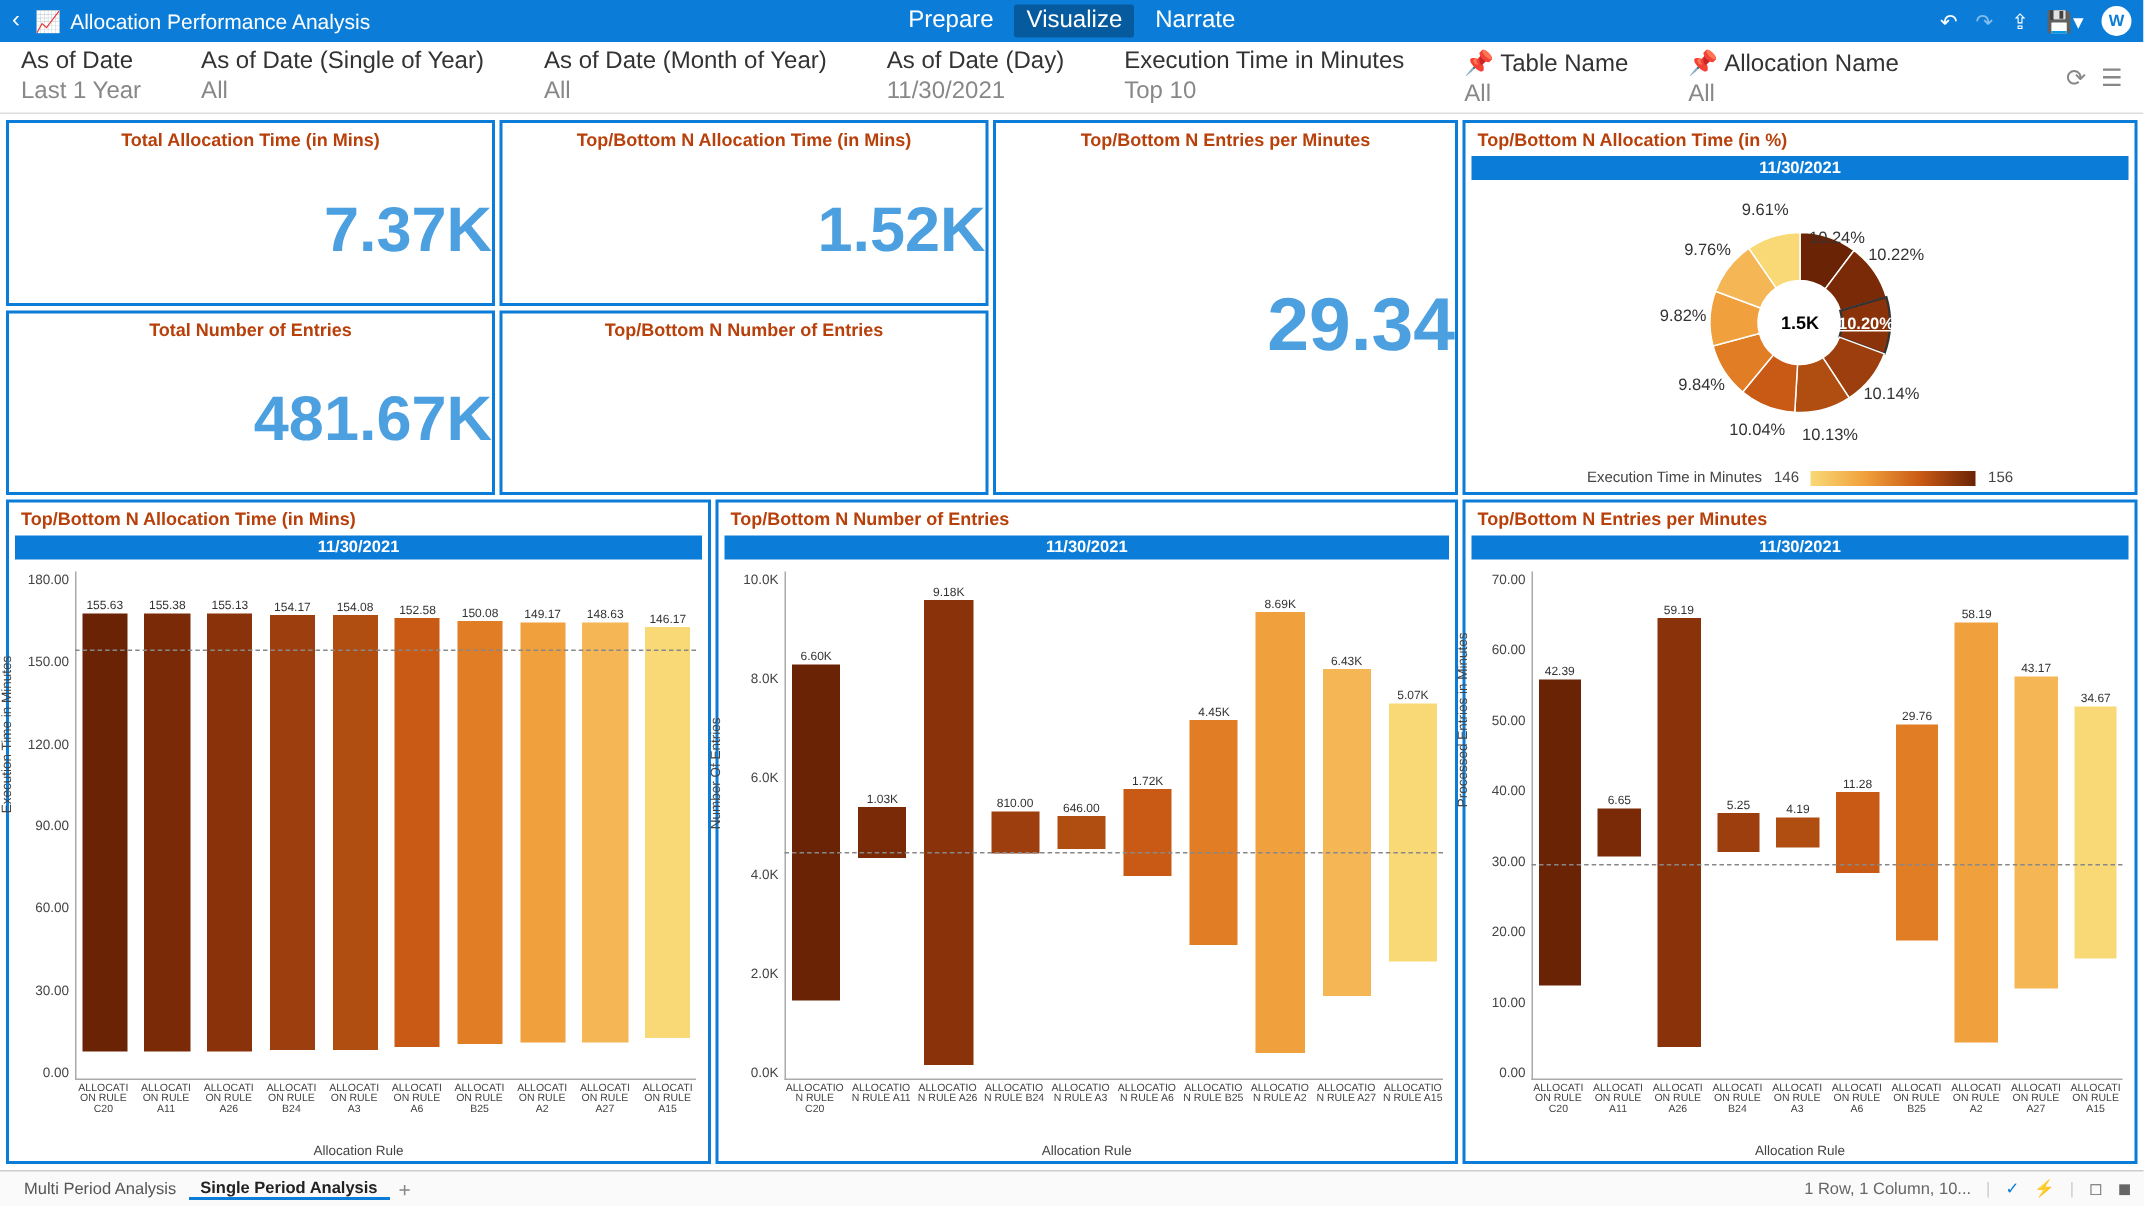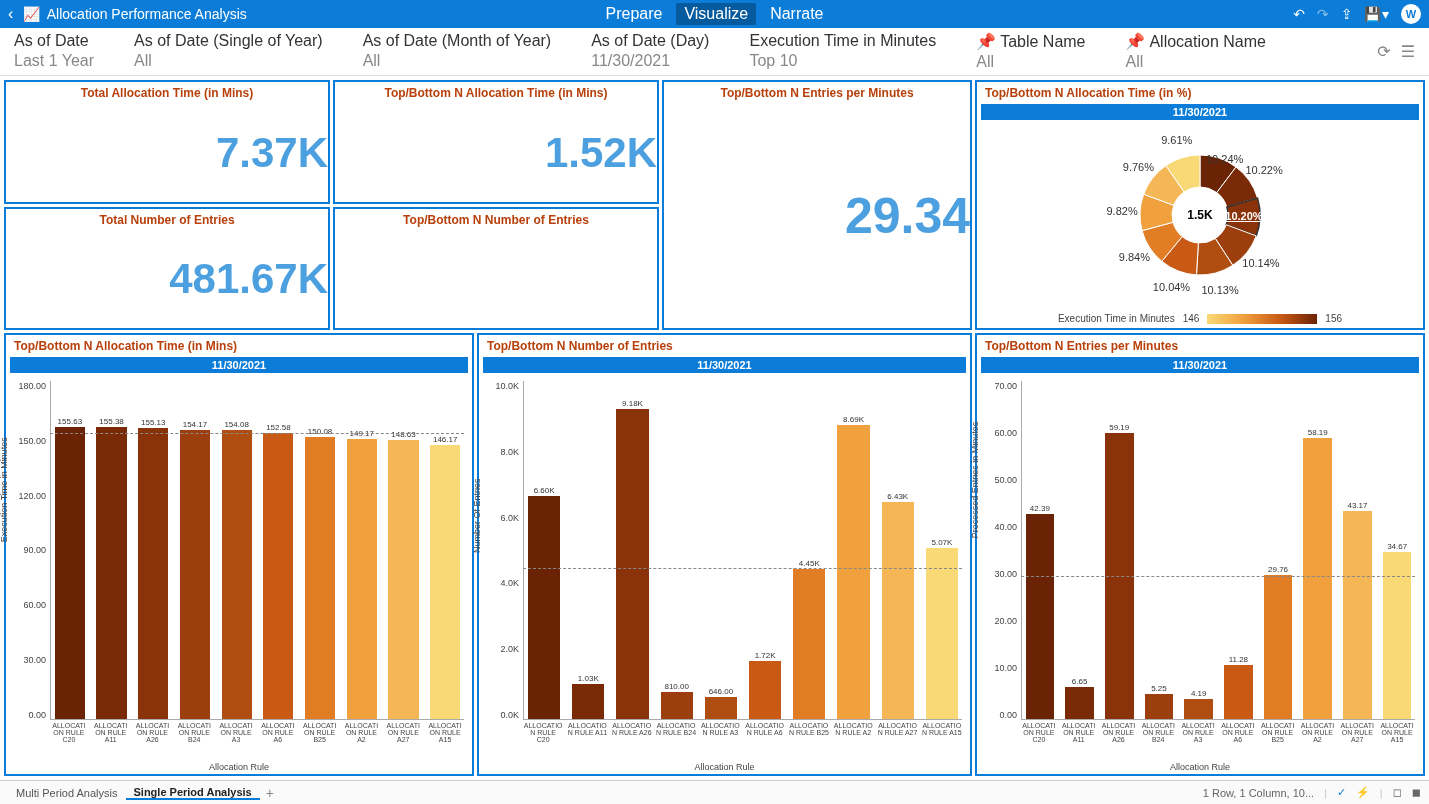--- a/index.html
+++ b/index.html
@@ -24,21 +24,21 @@
   .tile .th{color:#b8400b;font-weight:bold;font-size:12px;padding:4px 8px}
   .tile .sub{background:#0b7dd8;color:#fff;text-align:center;font-size:11px;font-weight:bold;padding:2px;margin:0 4px}
   .kpi{flex:1;display:flex;align-items:center;justify-content:flex-end}
   .kpi .num{color:#4da0e0;font-size:42px;font-weight:bold}
   .kpicol{display:flex;flex-direction:column;gap:3px}
   .chartbody{flex:1;position:relative;padding:4px 4px 0 4px;display:flex;flex-direction:column}
   .plot{flex:1;position:relative;margin-left:40px;margin-right:4px;margin-top:4px}
   .yaxis{position:absolute;left:-36px;top:0;bottom:0;display:flex;flex-direction:column;justify-content:space-between;text-align:right;width:32px;font-size:9px;color:#444}
   .ylabel{position:absolute;left:-2px;top:50%;transform:rotate(-90deg) translateX(35%);transform-origin:left;font-size:9px;color:#444;white-space:nowrap}
   .bars{position:absolute;left:0;right:0;bottom:0;top:0;display:flex;align-items:flex-end;gap:4px;border-bottom:1px solid #aaa;border-left:1px solid #aaa}
-  .barwrap{flex:1;display:flex;flex-direction:column;align-items:center;height:100%;justify-content:flex-end;position:relative}
+  .barwrap{flex:1;display:flex;flex-direction:column;align-items:center;height:100%;justify-content:center;position:relative}
   .barwrap .val{font-size:8px;color:#333;margin-bottom:1px;white-space:nowrap}
   .barwrap .bar{width:80%}
   .xaxis{display:flex;margin-left:40px;margin-right:4px;gap:4px;height:40px}
   .xaxis .xl{flex:1;font-size:7px;text-align:center;color:#444;word-break:break-word;padding-top:2px}
   .xtitle{text-align:center;font-size:9px;color:#444;padding:2px 0}
   .refline{position:absolute;left:0;right:0;border-top:1px dashed #888;z-index:2}
   .donutwrap{flex:1;display:flex;align-items:center;justify-content:center;position:relative}
   .legendrow{display:flex;align-items:center;justify-content:center;gap:8px;font-size:10px;padding:4px;color:#444}
   .grad{width:110px;height:10px;background:linear-gradient(90deg,#f9d976,#f0a03c,#c95a15,#6b2305)}
   .dlabel{position:absolute;font-size:11px;color:#333}

